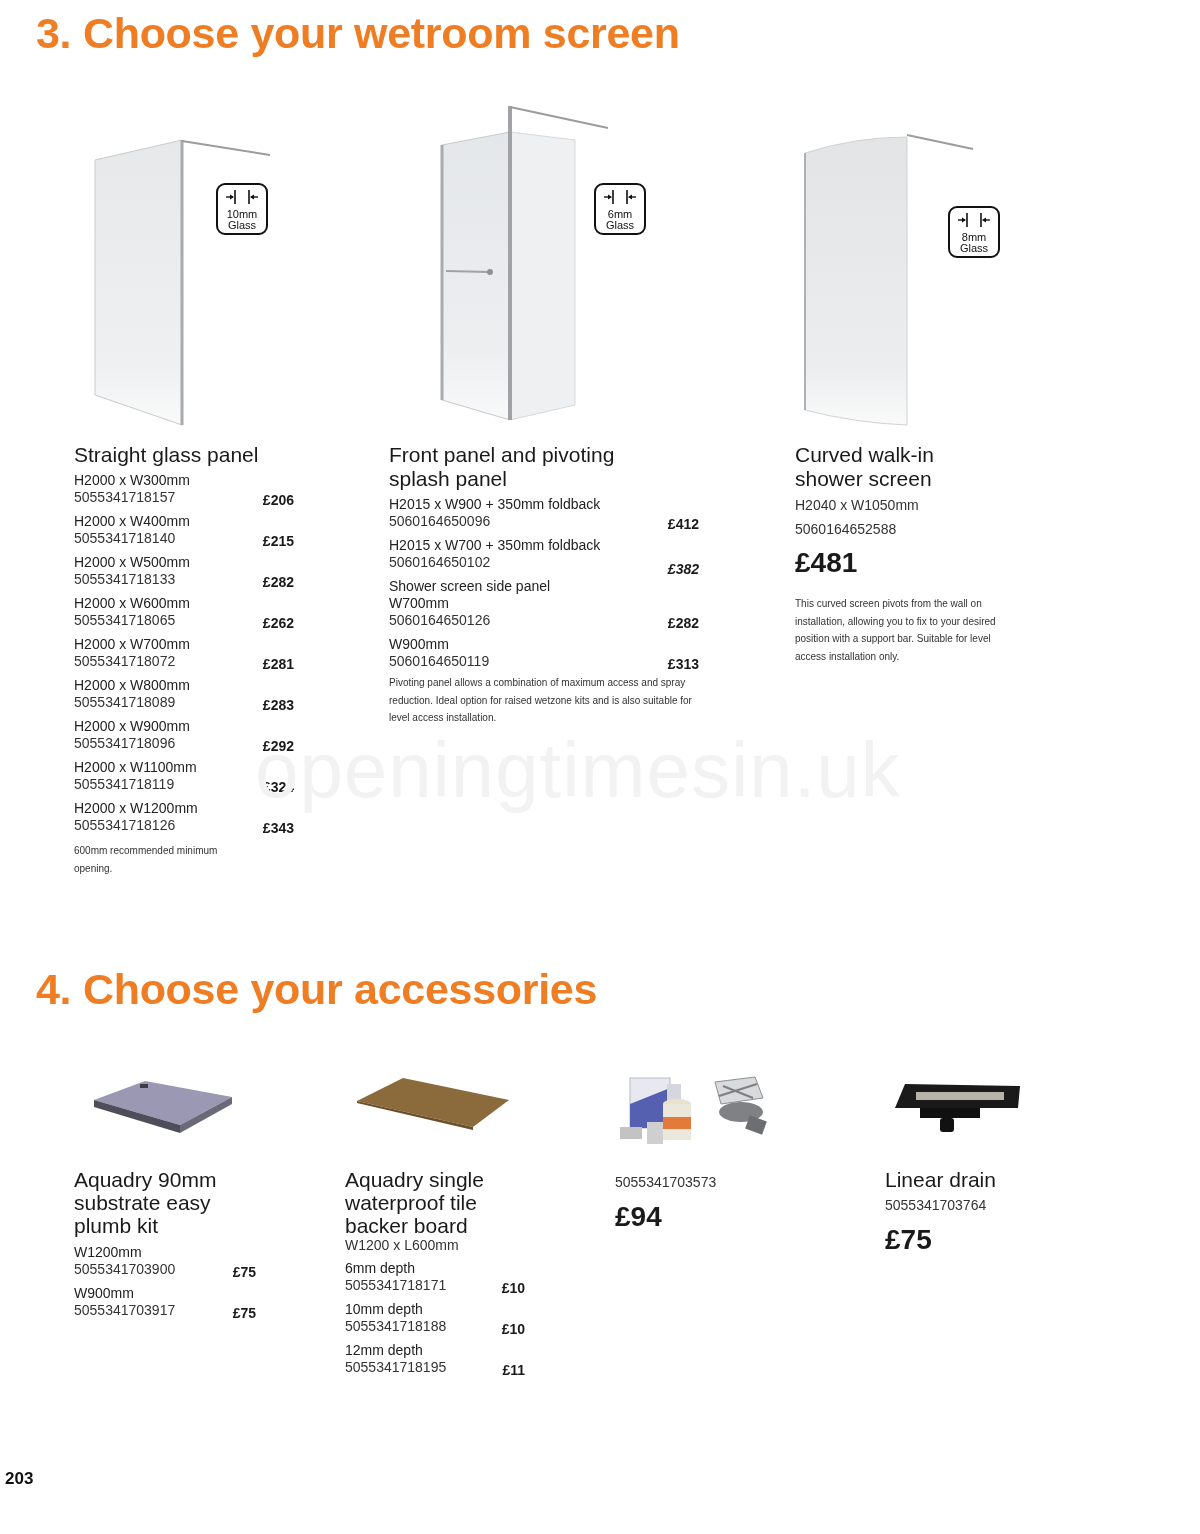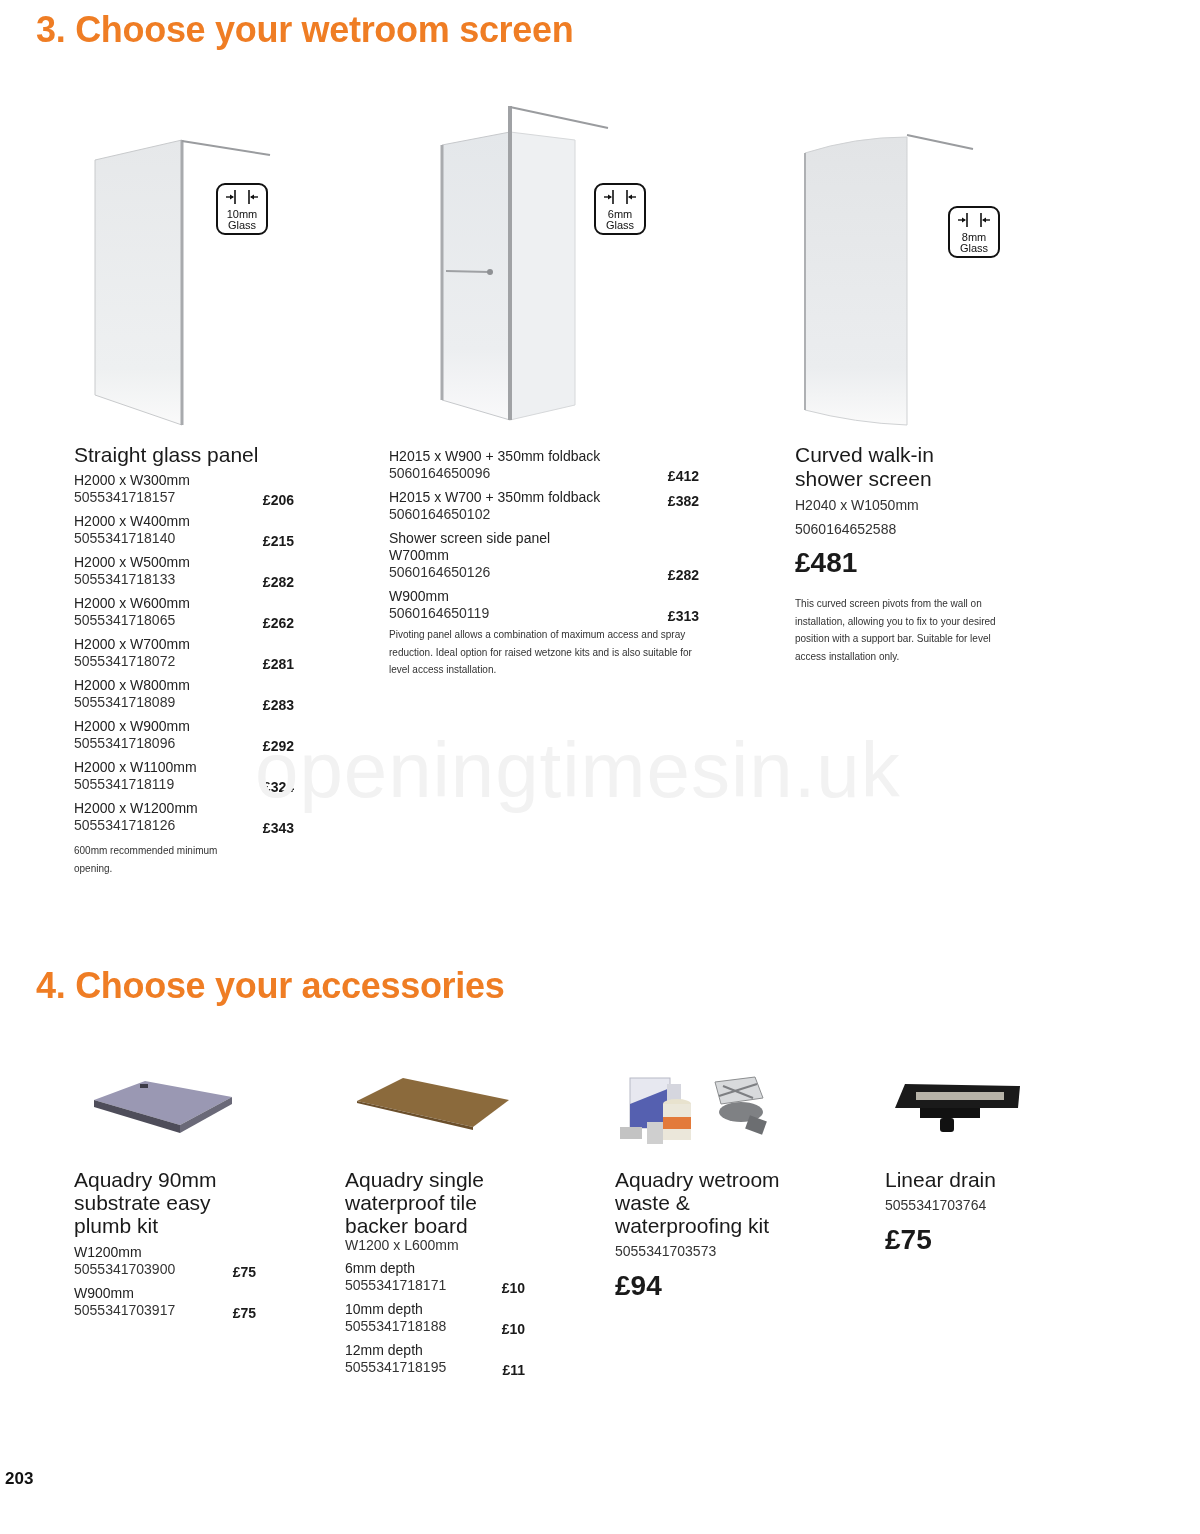--- a/index.html
+++ b/index.html
@@ -1,19 +1,19 @@
 <!DOCTYPE html>
 <html><head>
 <meta charset="utf-8">
 <style>
   html, body { margin: 0; padding: 0; background: #ffffff; }
   body { width: 1200px; height: 1534px; position: relative; overflow: hidden;
          font-family: "Liberation Sans", "DejaVu Sans", sans-serif; color: #1a1a1a; }
   .section-title { position: absolute; left: 36px; margin: 0; font-weight: 700;
-         font-size: 36px; color: #ef7d24; letter-spacing: -0.3px; line-height: 1; }
+         font-size: 43px; color: #ef7d24; letter-spacing: -0.3px; line-height: 1; }
   .abs { position: absolute; }
   .ptitle { font-size: 21px; line-height: 24px; font-weight: 400; color: #1a1a1a; margin: 0; }
   .row { position: relative; }
   .spec { font-size: 14px; line-height: 17px; color: #222; font-weight: 500; }
   .code { font-size: 14px; line-height: 17px; color: #333; }
   .price { position: absolute; right: 0; bottom: 0; font-size: 14px; font-weight: 700; line-height: 17px; color: #1a1a1a; }
   .note { font-size: 10px; line-height: 17.5px; color: #333; }
   .bigprice { font-size: 28px; font-weight: 700; color: #1a1a1a; }
   .badge { position: absolute; width: 52px; height: 52px; border: 2.5px solid #111; border-radius: 9px;
            box-sizing: border-box; background: #fff; }
@@ -157,30 +157,31 @@
     <div class="row" style="height:41px;">
         <div class="spec">H2000 x W1200mm</div>
         <div class="code">5055341718126</div>
         <div class="price" style="bottom:4px;">£343</div>
       </div>
   </div>
   <div class="note" style="width:175px;margin-top:1px;">600mm recommended minimum opening.</div>
 </div>
 
 <div class="abs" style="left:389px;top:443px;width:310px;">
+  <h2 class="ptitle" style="width:270px;">Front panel and pivoting splash panel</h2>
   <div style="margin-top:5px;">
     <div class="row" style="height:41px;">
         <div class="spec">H2015 x W900 + 350mm foldback</div>
         <div class="code">5060164650096</div>
         <div class="price" style="bottom:4px;">£412</div>
       </div>
     <div class="row" style="height:41px;">
         <div class="spec">H2015 x W700 + 350mm foldback</div>
         <div class="code">5060164650102</div>
-        <div class="price" style="bottom:20px;">£382</div>
+        <div class="price" style="bottom:0;font-style:italic;">£382</div>
       </div>
     <div class="spec">Shower screen side panel</div>
     <div class="row" style="height:41px;">
         <div class="spec">W700mm</div>
         <div class="code">5060164650126</div>
         <div class="price" style="bottom:4px;">£282</div>
       </div>
     <div class="row" style="height:41px;">
         <div class="spec">W900mm</div>
         <div class="code">5060164650119</div>
@@ -274,21 +275,20 @@
       </div>
     <div class="row" style="height:41px;">
         <div class="spec">12mm depth</div>
         <div class="code">5055341718195</div>
         <div class="price" style="bottom:4px;">£11</div>
       </div>
   </div>
 </div>
 
 <div class="abs" style="left:615px;top:1168px;width:200px;">
-  <h2 class="ptitle" style="line-height:23px;">Aquadry wetroom waste &amp; waterproofing kit</h2>
   <div class="code" style="margin-top:6px;">5055341703573</div>
   <div class="bigprice" style="margin-top:10px;">£94</div>
 </div>
 
 <div class="abs" style="left:885px;top:1168px;width:200px;">
   <h2 class="ptitle" style="line-height:23px;">Linear drain</h2>
   <div class="code" style="margin-top:6px;">5055341703764</div>
   <div class="bigprice" style="margin-top:10px;">£75</div>
 </div>
 

